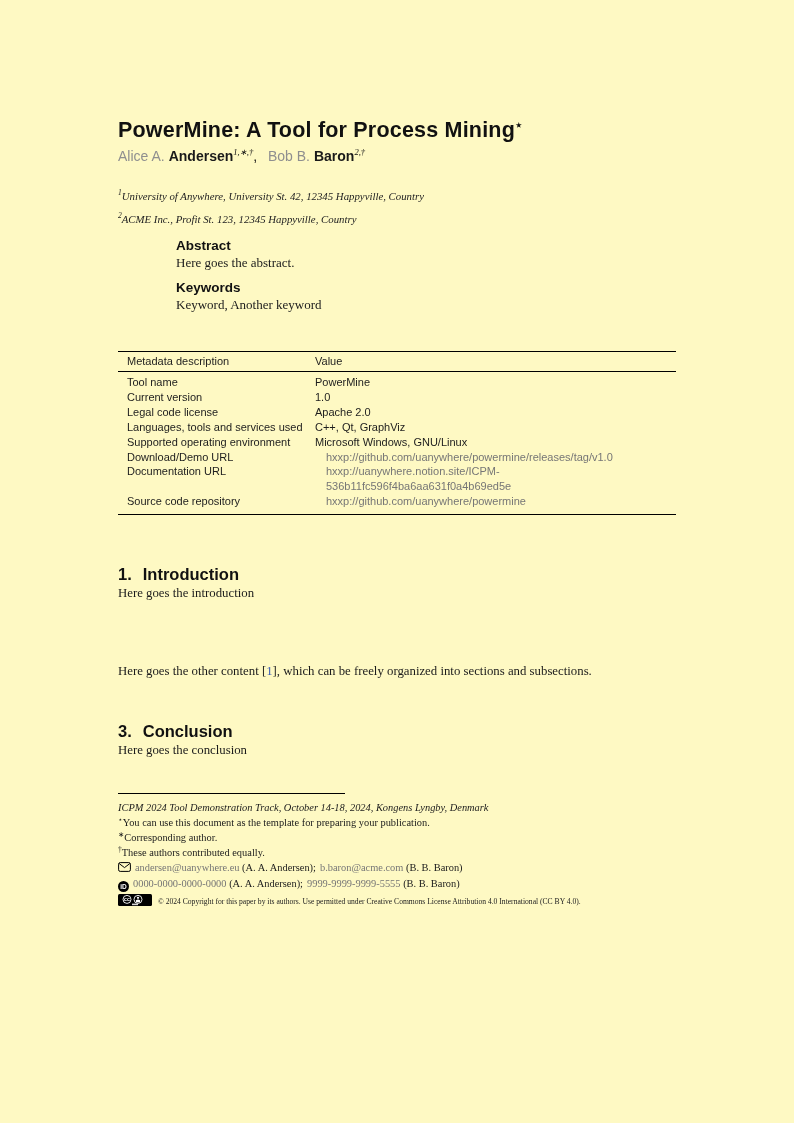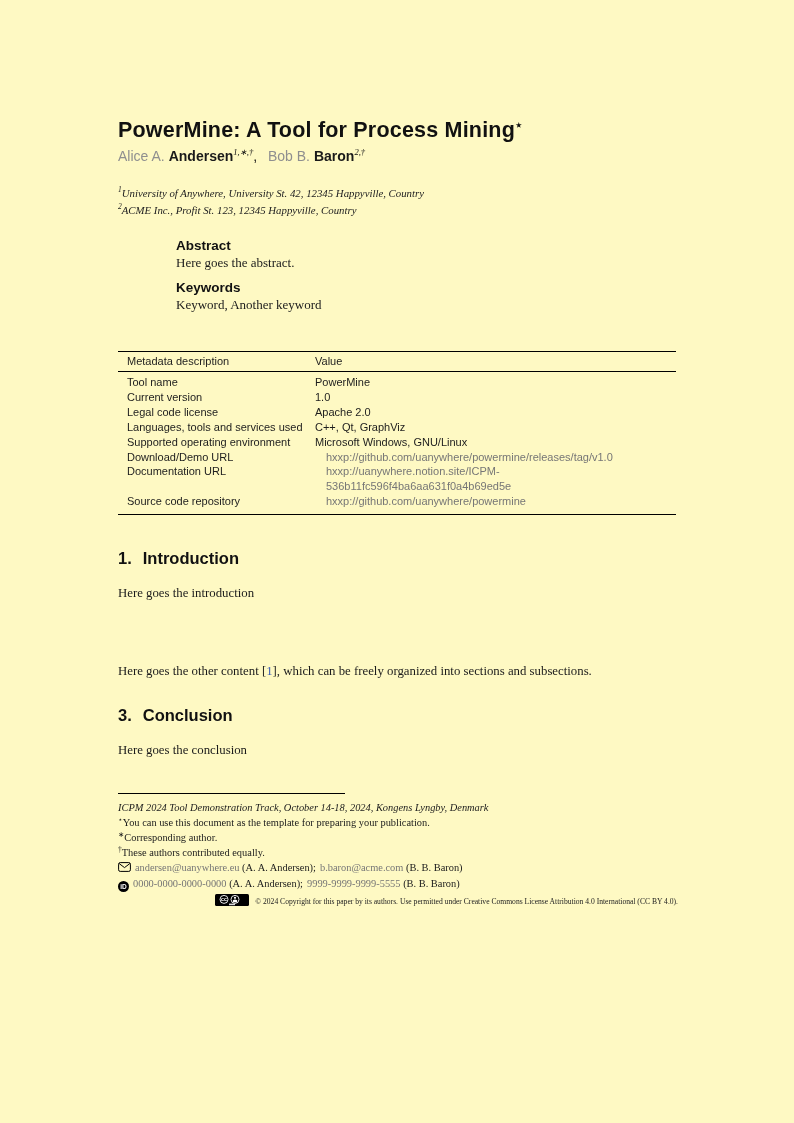--- a/index.html
+++ b/index.html
@@ -28,21 +28,21 @@
     font-size:14px;color:#111;
   }
   .authors .given{color:#8f8f8f;margin-right:4px;}
   .authors .family{color:#1a1a1a;font-weight:600;}
   .authors sup{font-size:8.5px;font-style:italic;font-family:"Liberation Serif",serif;}
   .authors .sep{margin-right:7px;}
 
   
   .affiliations{
     position:absolute;top:183px;left:118px;width:558px;
-    font-style:italic;font-size:10.8px;line-height:14px;color:#222;
+    font-style:italic;font-size:10.8px;line-height:20px;color:#222;
   }
   .affiliations sup{font-size:7.5px;}
 
   
   .abstract-block{position:absolute;top:238px;left:176px;width:420px;}
   .mini-heading{
     font-family:"Liberation Sans", sans-serif;
     font-weight:bold;font-size:13.5px;color:#111;margin:0 0 2px 0;
   }
   .mini-body{font-size:13px;margin:0 0 9px 0;color:#1b1b1b;}
@@ -57,21 +57,21 @@
   .tbody{padding:3px 0 5px 0;}
   .trow{display:flex;line-height:14.9px;}
   .tc1{width:197px;padding-left:9px;box-sizing:border-box;flex:none;}
   .tc2{flex:1;}
   .link{color:#767676;cursor:pointer;padding-left:11px;}
 
   
   .sec-heading{
     position:absolute;left:118px;width:558px;
     font-family:"Liberation Sans", sans-serif;
-    font-weight:bold;font-size:16.5px;color:#111;
+    font-weight:bold;font-size:16.5px;color:#111;margin-top:16px;
   }
   .sec-heading .num{margin-right:11px;}
   .sec-body{
     position:absolute;left:118px;width:570px;
     font-size:12.8px;color:#1b1b1b;
   }
   .cite{color:#3b5bb5;cursor:pointer;}
 
   
   .footer{
@@ -84,21 +84,21 @@
   .fnline{white-space:nowrap;}
   .glink{color:#767676;cursor:pointer;}
   .owner{color:#1b1b1b;margin-right:4px;}
   .icon-wrap{display:inline-block;vertical-align:-1px;margin-right:4px;}
   .orcid-badge{
     display:inline-block;width:11px;height:11px;border-radius:50%;
     background:#000;color:#fff;font-family:"Liberation Sans",sans-serif;
     font-size:6.5px;font-weight:bold;text-align:center;line-height:11px;
     vertical-align:-1.5px;margin-right:4px;
   }
-  .cc-line{display:flex;align-items:center;margin-top:2px;justify-content:flex-end;}
+  .cc-line{display:flex;align-items:center;margin-top:2px;}
   .cc-badge{flex:none;margin-right:6px;}
   .copyright{font-size:7.6px;color:#222;white-space:nowrap;}
 </style>
 </head>
 <body>
 
 <div class="page">
 
   <h1 class="title"><span>PowerMine: A Tool for Process Mining</span><sup>⋆</sup></h1>
 

